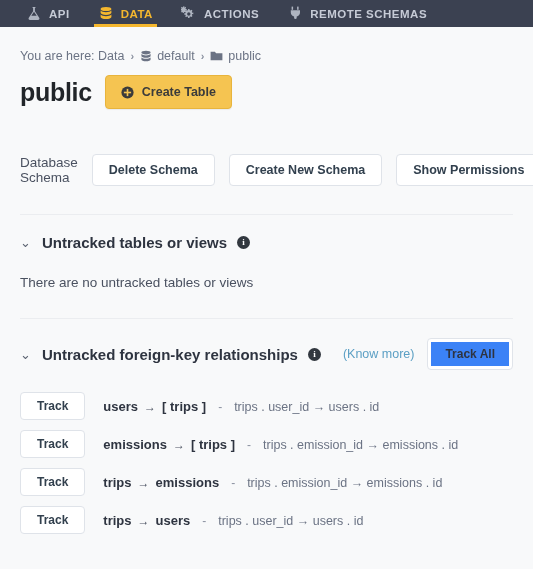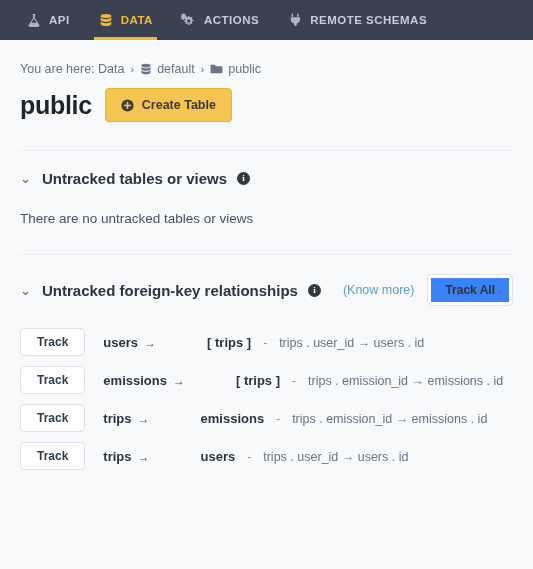--- a/index.html
+++ b/index.html
@@ -6,21 +6,21 @@
   html, body {
     width: 533px; height: 569px;
     overflow: hidden;
     background: #f8f9fa;
     font-family: "Liberation Sans", sans-serif;
     -webkit-font-smoothing: antialiased;
   }
 
   
   .topnav {
-    height: 40px;
+    height: 27px;
     background: #3b4151;
     display: flex;
     align-items: stretch;
     padding-left: 12px;
     position: relative;
   }
   .nav-item {
     display: flex;
     align-items: center;
     gap: 7px;
@@ -169,21 +169,21 @@
     font-size: 12px;
     font-weight: bold;
     color: #32404e;
     cursor: pointer;
     min-width: 61px;
     text-align: center;
   }
   .rel-text { display: flex; align-items: baseline; gap: 6px; white-space: nowrap; }
   .rel-name { font-size: 13px; font-weight: bold; color: #2e3440; }
   .rel-arrow { font-size: 12px; color: #4a5160; }
-  .rel-bracket { font-size: 13px; font-weight: bold; color: #2e3440; margin-left: 45px; }
+  .rel-bracket { font-size: 13px; font-weight: bold; color: #2e3440; }
   .rel-dash { font-size: 12px; color: #8a91a0; margin: 0 6px; }
   .rel-detail { font-size: 12.5px; color: #6b7384; }
 </style>
 </head>
 <body>
 
 <div class="topnav">
 
   <div class="nav-item">
     <span class="nav-icon">
@@ -261,20 +261,26 @@
         <svg width="13" height="13" viewBox="0 0 13 13">
           <circle cx="6.5" cy="6.5" r="6.1" fill="#3b3b3b"></circle>
           <rect x="5.7" y="2.9" width="1.6" height="7.2" fill="#f5c451"></rect>
           <rect x="2.9" y="5.7" width="7.2" height="1.6" fill="#f5c451"></rect>
         </svg>
       </span>
       <span>Create Table</span>
     </div>
   </div>
 
+  <div class="schema-row">
+    <span class="schema-label">Database Schema</span>
+    <button class="btn-outline">Delete Schema</button>
+    <button class="btn-outline">Create New Schema</button>
+    <button class="btn-outline">Show Permissions</button>
+  </div>
 
   <div class="divider"></div>
 
   <div class="section-head">
     <span class="chevron">⌄</span>
     <span class="section-title">Untracked tables or views</span>
     <span class="info-icon">i</span>
   </div>
   <div class="empty-msg">There are no untracked tables or views</div>
 

